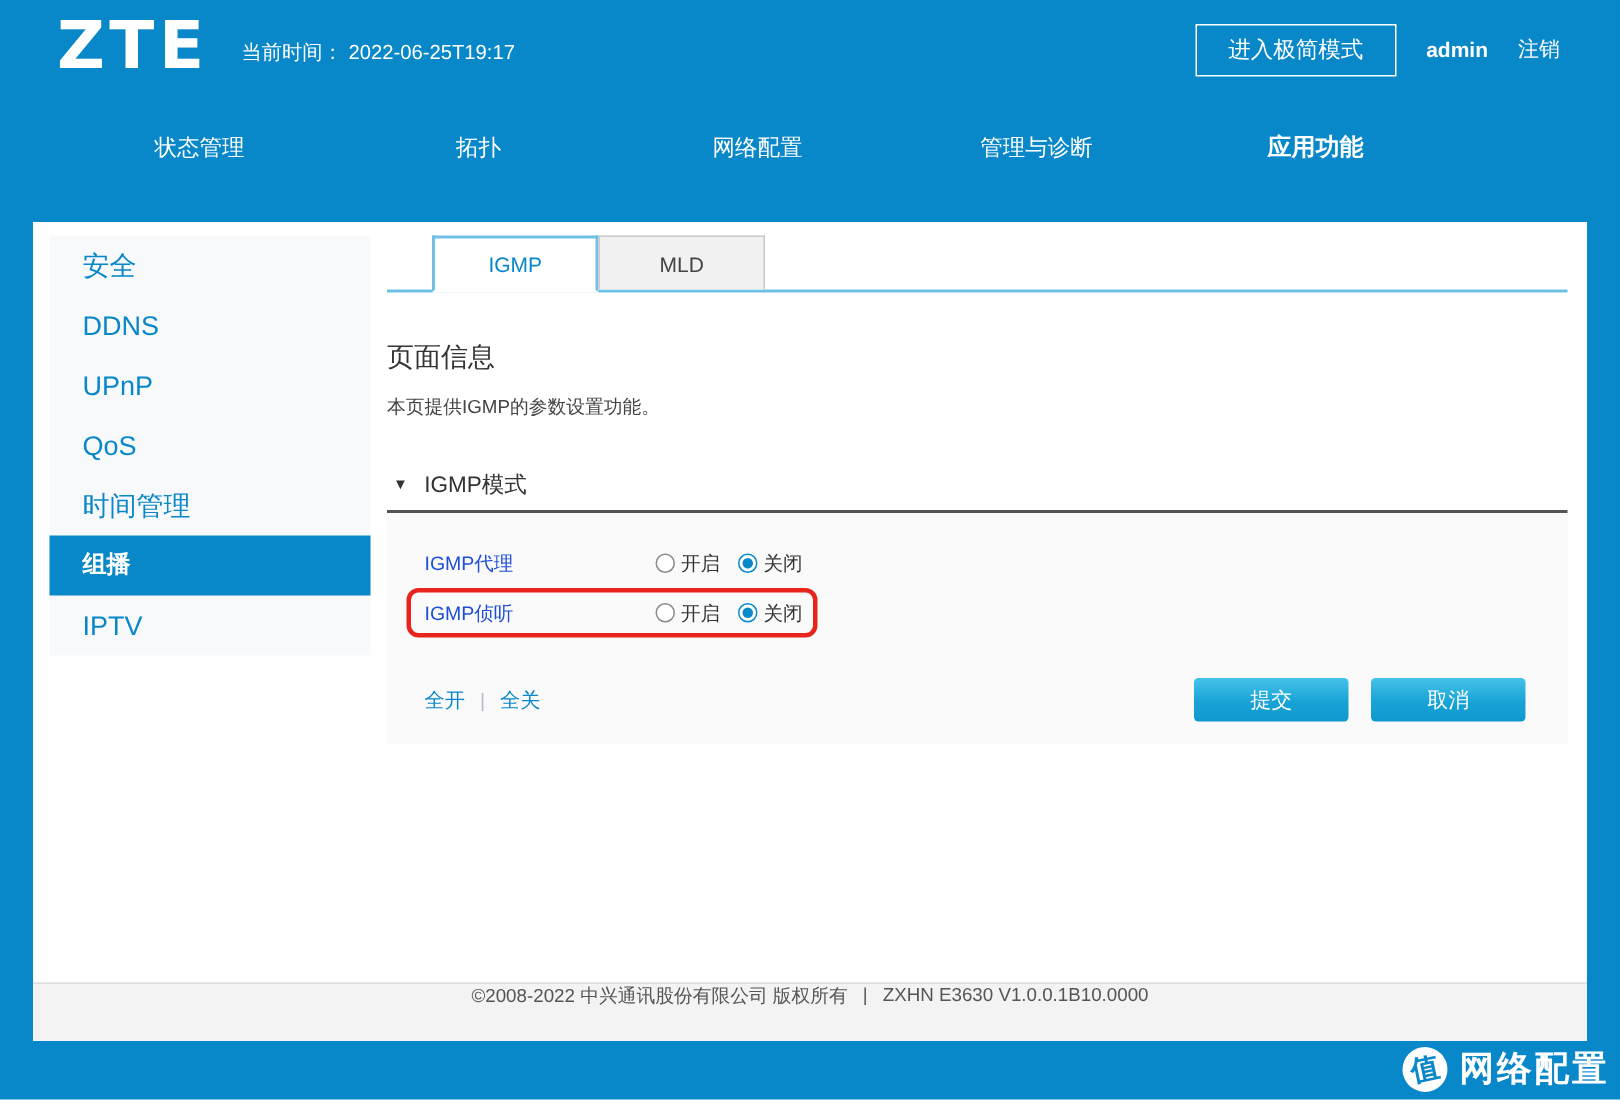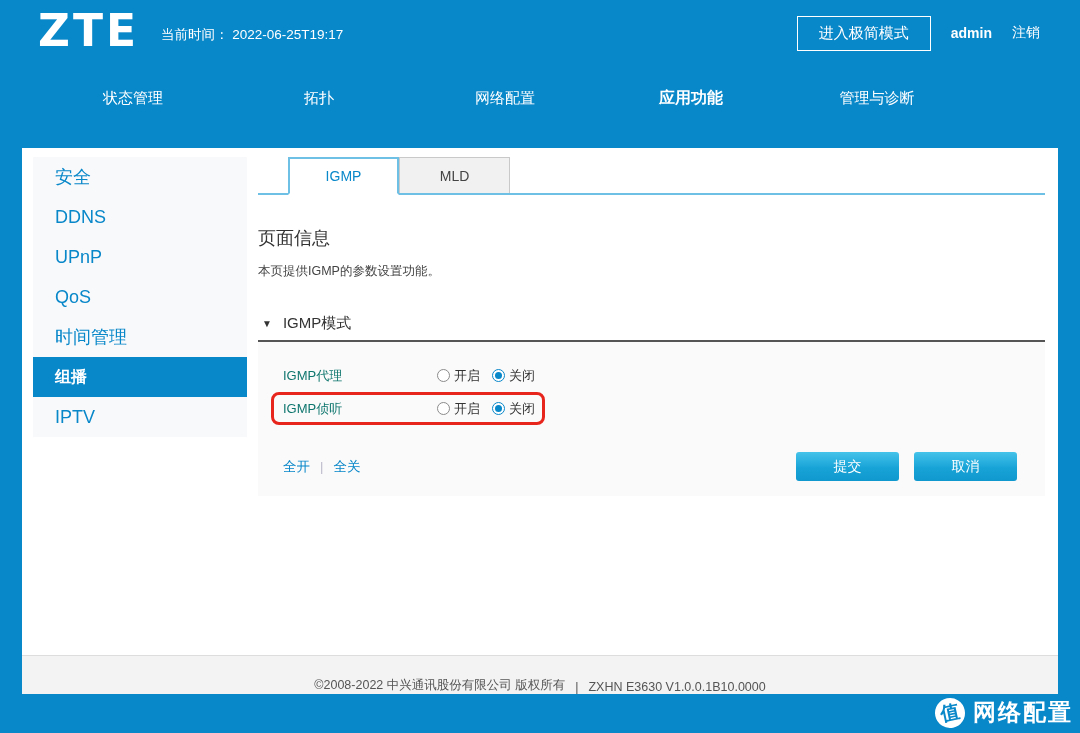--- a/index.html
+++ b/index.html
@@ -37,37 +37,37 @@
   .tab.inactive { border:1px solid #c9c9c9; border-bottom:none; background:#f1f1f1; color:#444; }
   .page-title { margin-top:31px; font-size:18px; color:#333; font-weight:400; }
   .page-desc { margin-top:13px; font-size:12.5px; color:#444; }
   .section-head { margin-top:34px; display:flex; align-items:center; gap:11px; padding:0 0 7px 4px; border-bottom:2px solid #555; }
   .tri { font-size:10px; color:#333; }
   .section-title { font-size:15px; color:#333; }
   .form-panel { background:#fafafa; padding:17px 0 15px 0; }
   .form-row { display:flex; align-items:center; height:33px; padding-left:25px; }
   .row-highlight { display:flex; align-items:center; height:33px; width:274px; margin-left:13px;
       border:3px solid #e8251d; border-radius:8px; padding-left:9px; background:transparent; }
-  .form-label { width:154px; font-size:13px; color:#0f766e; }
+  .form-label { width:154px; font-size:13px; color:#1d4ed8; }
   .radio-group { display:flex; align-items:flex-start; font-size:13px; color:#333; }
   .radio-opt { display:flex; align-items:center; gap:4px; cursor:pointer; }
   .radio-opt + .radio-opt { margin-left:12px; }
   .radio { width:13px; height:13px; border-radius:50%; border:1px solid #8b8b8b; background:#fff; position:relative; flex:none; }
   .radio.selected { border-color:#0887c9; }
   .radio.selected::after { content:""; position:absolute; left:2px; top:2px; right:2px; bottom:2px; border-radius:50%; background:#0887c9; }
   .actions-row { display:flex; align-items:center; margin-top:27px; padding:0 28px 0 25px; }
   .links { display:flex; align-items:center; gap:10px; font-size:13.5px; }
   .link { color:#0887c9; cursor:pointer; }
   .sep { color:#b9b9c9; font-size:13px; }
   .btns { margin-left:auto; display:flex; gap:15px;border-radius:11px; }
   .btn { width:103px; height:29px; border:none; border-radius:3px; color:#fff; font-size:14px; cursor:pointer; font-family:inherit;
       background:linear-gradient(180deg,#45c3ea 0%,#18a3d7 55%,#0f98cd 100%); }
   
   .card-footer { position:absolute; left:0; right:0; bottom:0; height:39px; background:#f3f3f4; border-top:1px solid #ddd;
-      display:flex; align-items:flex-end; justify-content:center; gap:10px; font-size:12.5px; color:#555; }
+      display:flex; align-items:flex-start; justify-content:center; gap:10px; font-size:12.5px; color:#555; }
   
   .watermark { position:absolute; right:7px; bottom:5px; display:flex; align-items:center; gap:8px; }
   .wm-badge { width:30px; height:30px; border-radius:50%; background:#fff; color:#0887c9; font-size:19px; font-weight:bold;
       display:flex; align-items:center; justify-content:center; transform:rotate(-12deg); }
   .wm-text { color:#fff; font-size:23px; font-weight:bold; letter-spacing:2px; }
 </style>
 </head>
 <body>
 
 <div class="header-top">
@@ -80,22 +80,22 @@
     <button class="simple-btn">进入极简模式</button>
     <span class="hdr-link hdr-user">admin</span>
     <span class="hdr-link">注销</span>
   </div>
 </div>
 
 <div class="nav">
   <div class="nav-item">状态管理</div>
   <div class="nav-item">拓扑</div>
   <div class="nav-item">网络配置</div>
+  <div class="nav-item">管理与诊断</div>
   <div class="nav-item active">应用功能</div>
-  <div class="nav-item">管理与诊断</div>
 </div>
 
 <div class="card">
   <div class="card-body">
 
     <div class="sidebar-col">
       <div class="sidebar-panel">
         <div class="side-item">安全</div>
         <div class="side-item">DDNS</div>
         <div class="side-item">UPnP</div>

